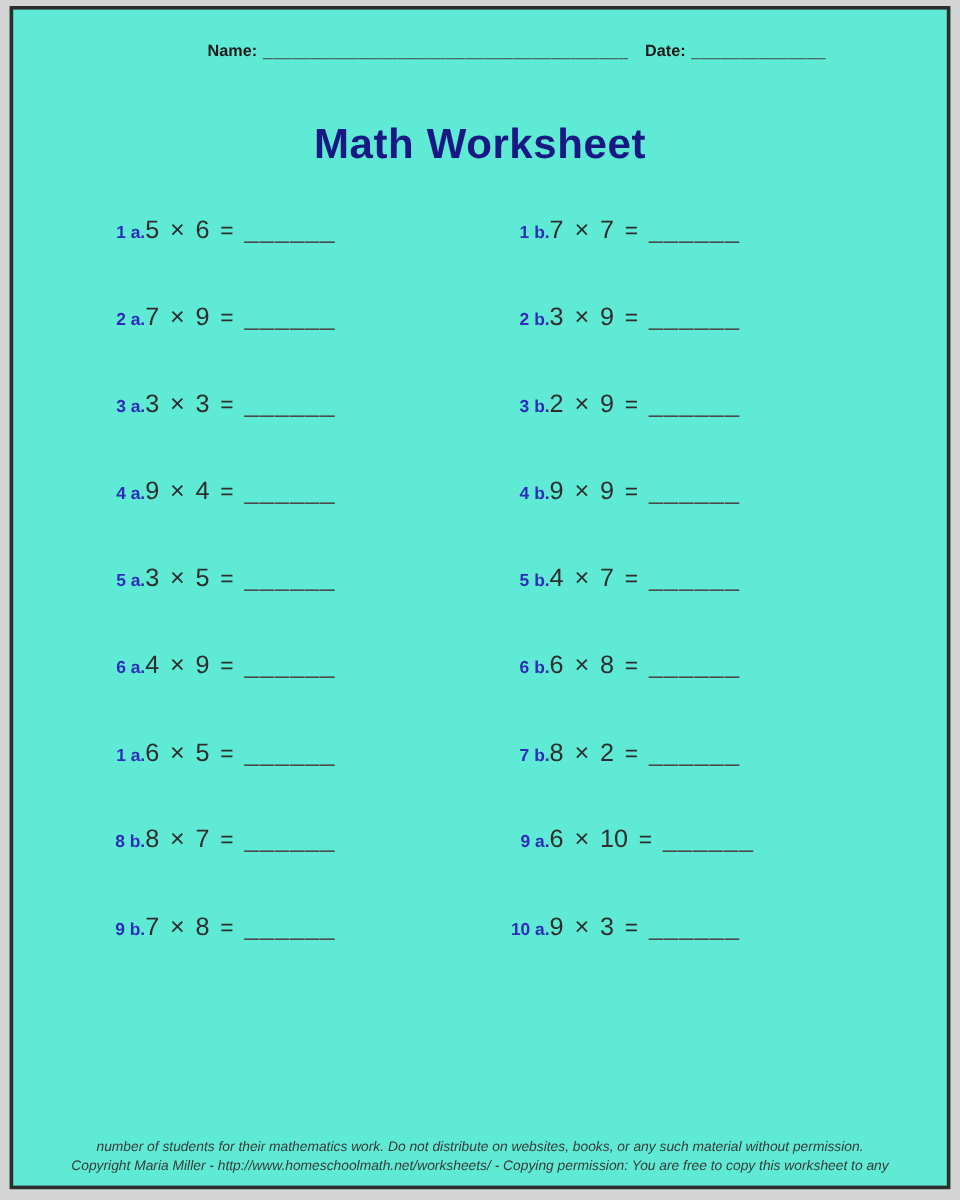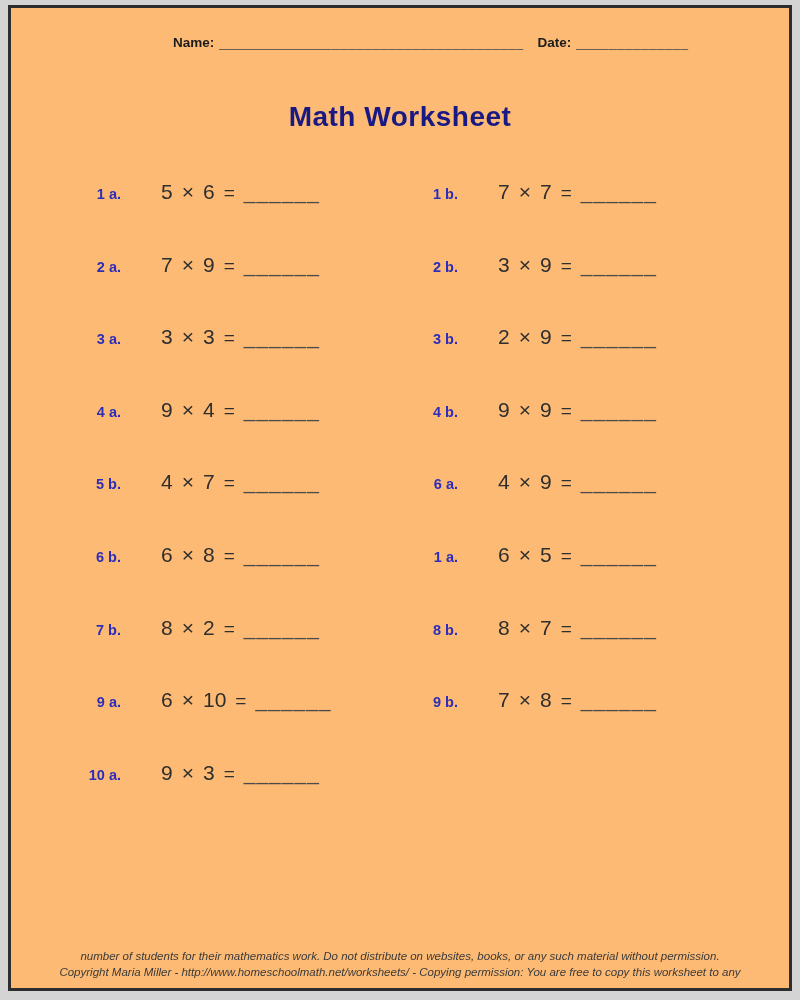--- a/index.html
+++ b/index.html
@@ -6,21 +6,21 @@
   html,body { width:800px; height:1000px; }
   body {
     background:#d4d4d4;
     font-family:"Liberation Sans", sans-serif;
     position:relative;
     overflow:hidden;
   }
   .page {
     position:absolute;
     left:8px; top:5px; right:8px; bottom:9px;
-    background:#fdba74;
+    background:#5eead4;
     border:3px solid #2d2d2d;
   }
   
   .header-row {
     position:absolute;
     top:27px; left:0; right:0;
     padding-left:162px;
     display:flex;
     align-items:baseline;
     white-space:nowrap;
@@ -33,21 +33,21 @@
     color:#4a4a4a;
     letter-spacing:0.5px;
     margin-left:5px;
   }
   .date-group { margin-left:14px; }
   
   .title {
     position:absolute;
     top:93px; left:0; right:0;
     text-align:center;
-    font-size:28px;
+    font-size:35px;
     font-weight:bold;
     color:#191983;
     letter-spacing:0.5px;
   }
   
   .problems {
     position:absolute;
     top:172px; left:0; right:0;
     display:grid;
     grid-template-columns:1fr 1fr;
@@ -62,21 +62,20 @@
   .cell:nth-child(even) { padding-left:0; }
   .plabel {
     display:inline-block;
     width:58px;
     text-align:right;
     font-size:14.5px;
     font-weight:bold;
     color:#2d2dba;
   }
   .expr {
-    margin-left:40px;
     font-size:21px;
     color:#2e2e2e;
   }
   .expr .op  { margin:0 9px; }
   .expr .eqs { margin:0 9px; font-size:19px; }
   .expr .blank {
     color:#4a4a4a;
     letter-spacing:1px;
   }
   
@@ -138,20 +137,24 @@
   <div class="cell">
     <span class="plabel">4 a.</span>
     <span class="expr"><span>9</span><span class="op">×</span><span>4</span><span class="eqs">=</span><span class="blank">______</span></span>
   </div>
 
   <div class="cell">
     <span class="plabel">4 b.</span>
     <span class="expr"><span>9</span><span class="op">×</span><span>9</span><span class="eqs">=</span><span class="blank">______</span></span>
   </div>
 
+  <div class="cell">
+    <span class="plabel">5 a.</span>
+    <span class="expr"><span>3</span><span class="op">×</span><span>5</span><span class="eqs">=</span><span class="blank">______</span></span>
+  </div>
 
   <div class="cell">
     <span class="plabel">5 b.</span>
     <span class="expr"><span>4</span><span class="op">×</span><span>7</span><span class="eqs">=</span><span class="blank">______</span></span>
   </div>
 
   <div class="cell">
     <span class="plabel">6 a.</span>
     <span class="expr"><span>4</span><span class="op">×</span><span>9</span><span class="eqs">=</span><span class="blank">______</span></span>
   </div>

